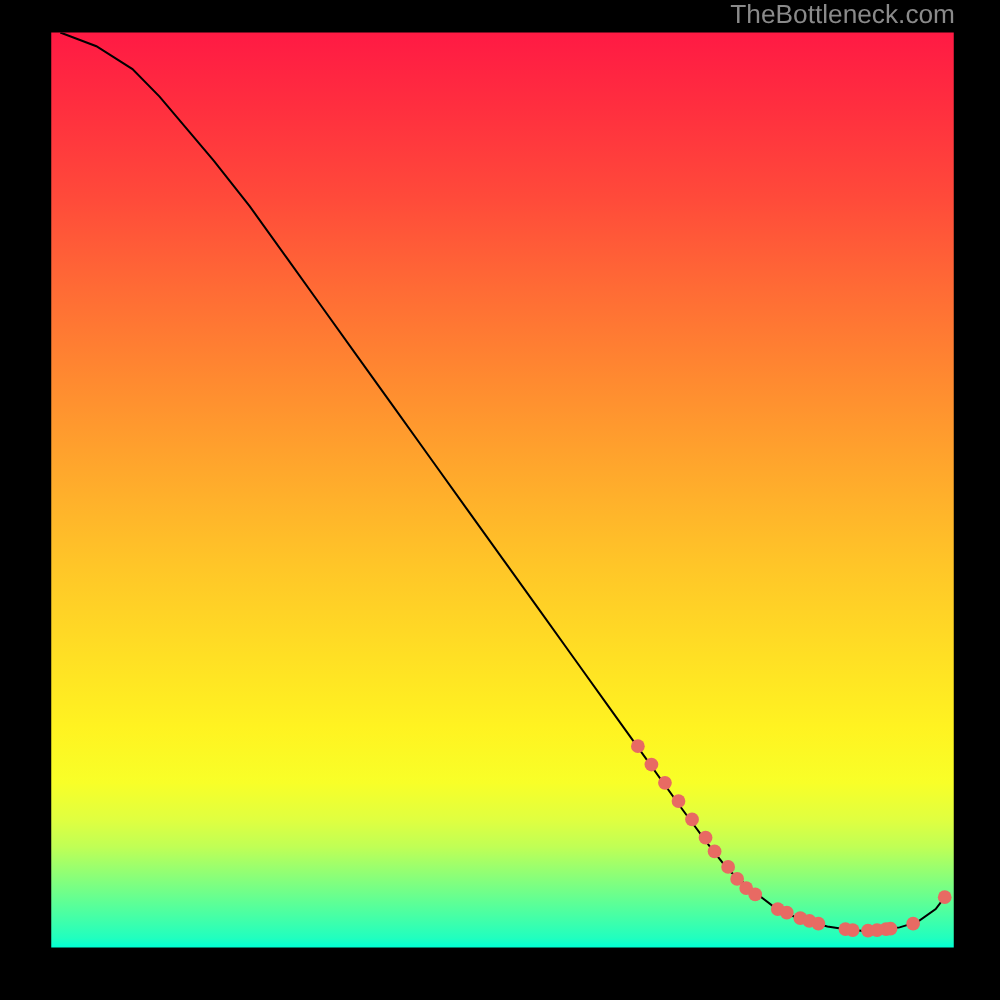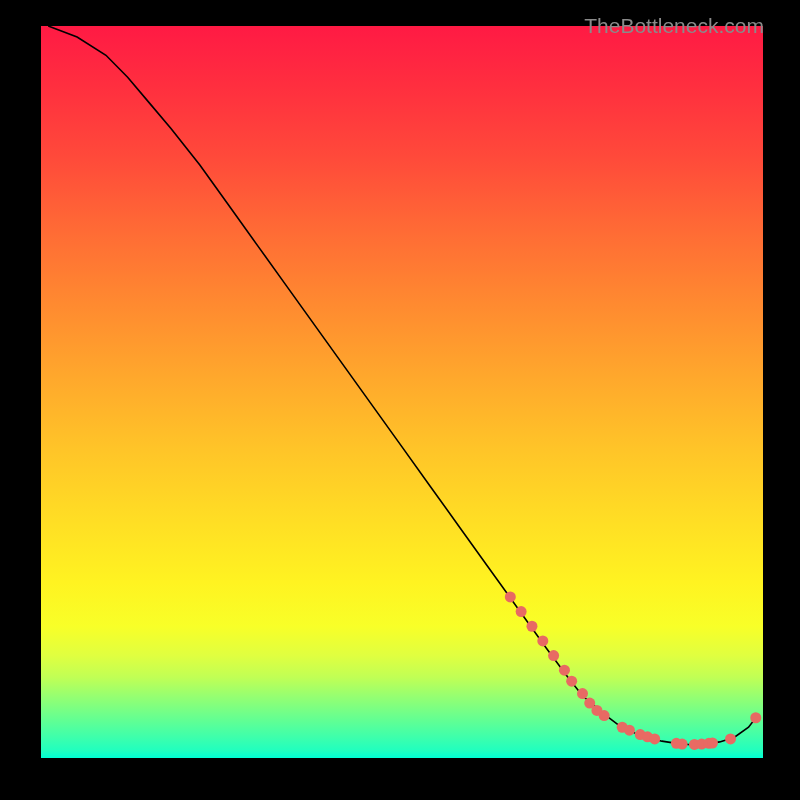--- a/index.html
+++ b/index.html
@@ -38,21 +38,21 @@
       #9fff6b 91%,
       #7fff80 93%,
       #5fff95 95%,
       #40ffaa 97%,
       #20ffbf 99%,
       #00ffd4 100%
     );
   }
   .watermark {
     position: absolute;
-    top: 14px;
+    top: 0;
     right: 36px;
     color: #8a8a8a;
     font-size: 21px;
   }
   svg.overlay {
     position: absolute;
     left: 41px;
     top: 26px;
     width: 722px;
     height: 732px;

